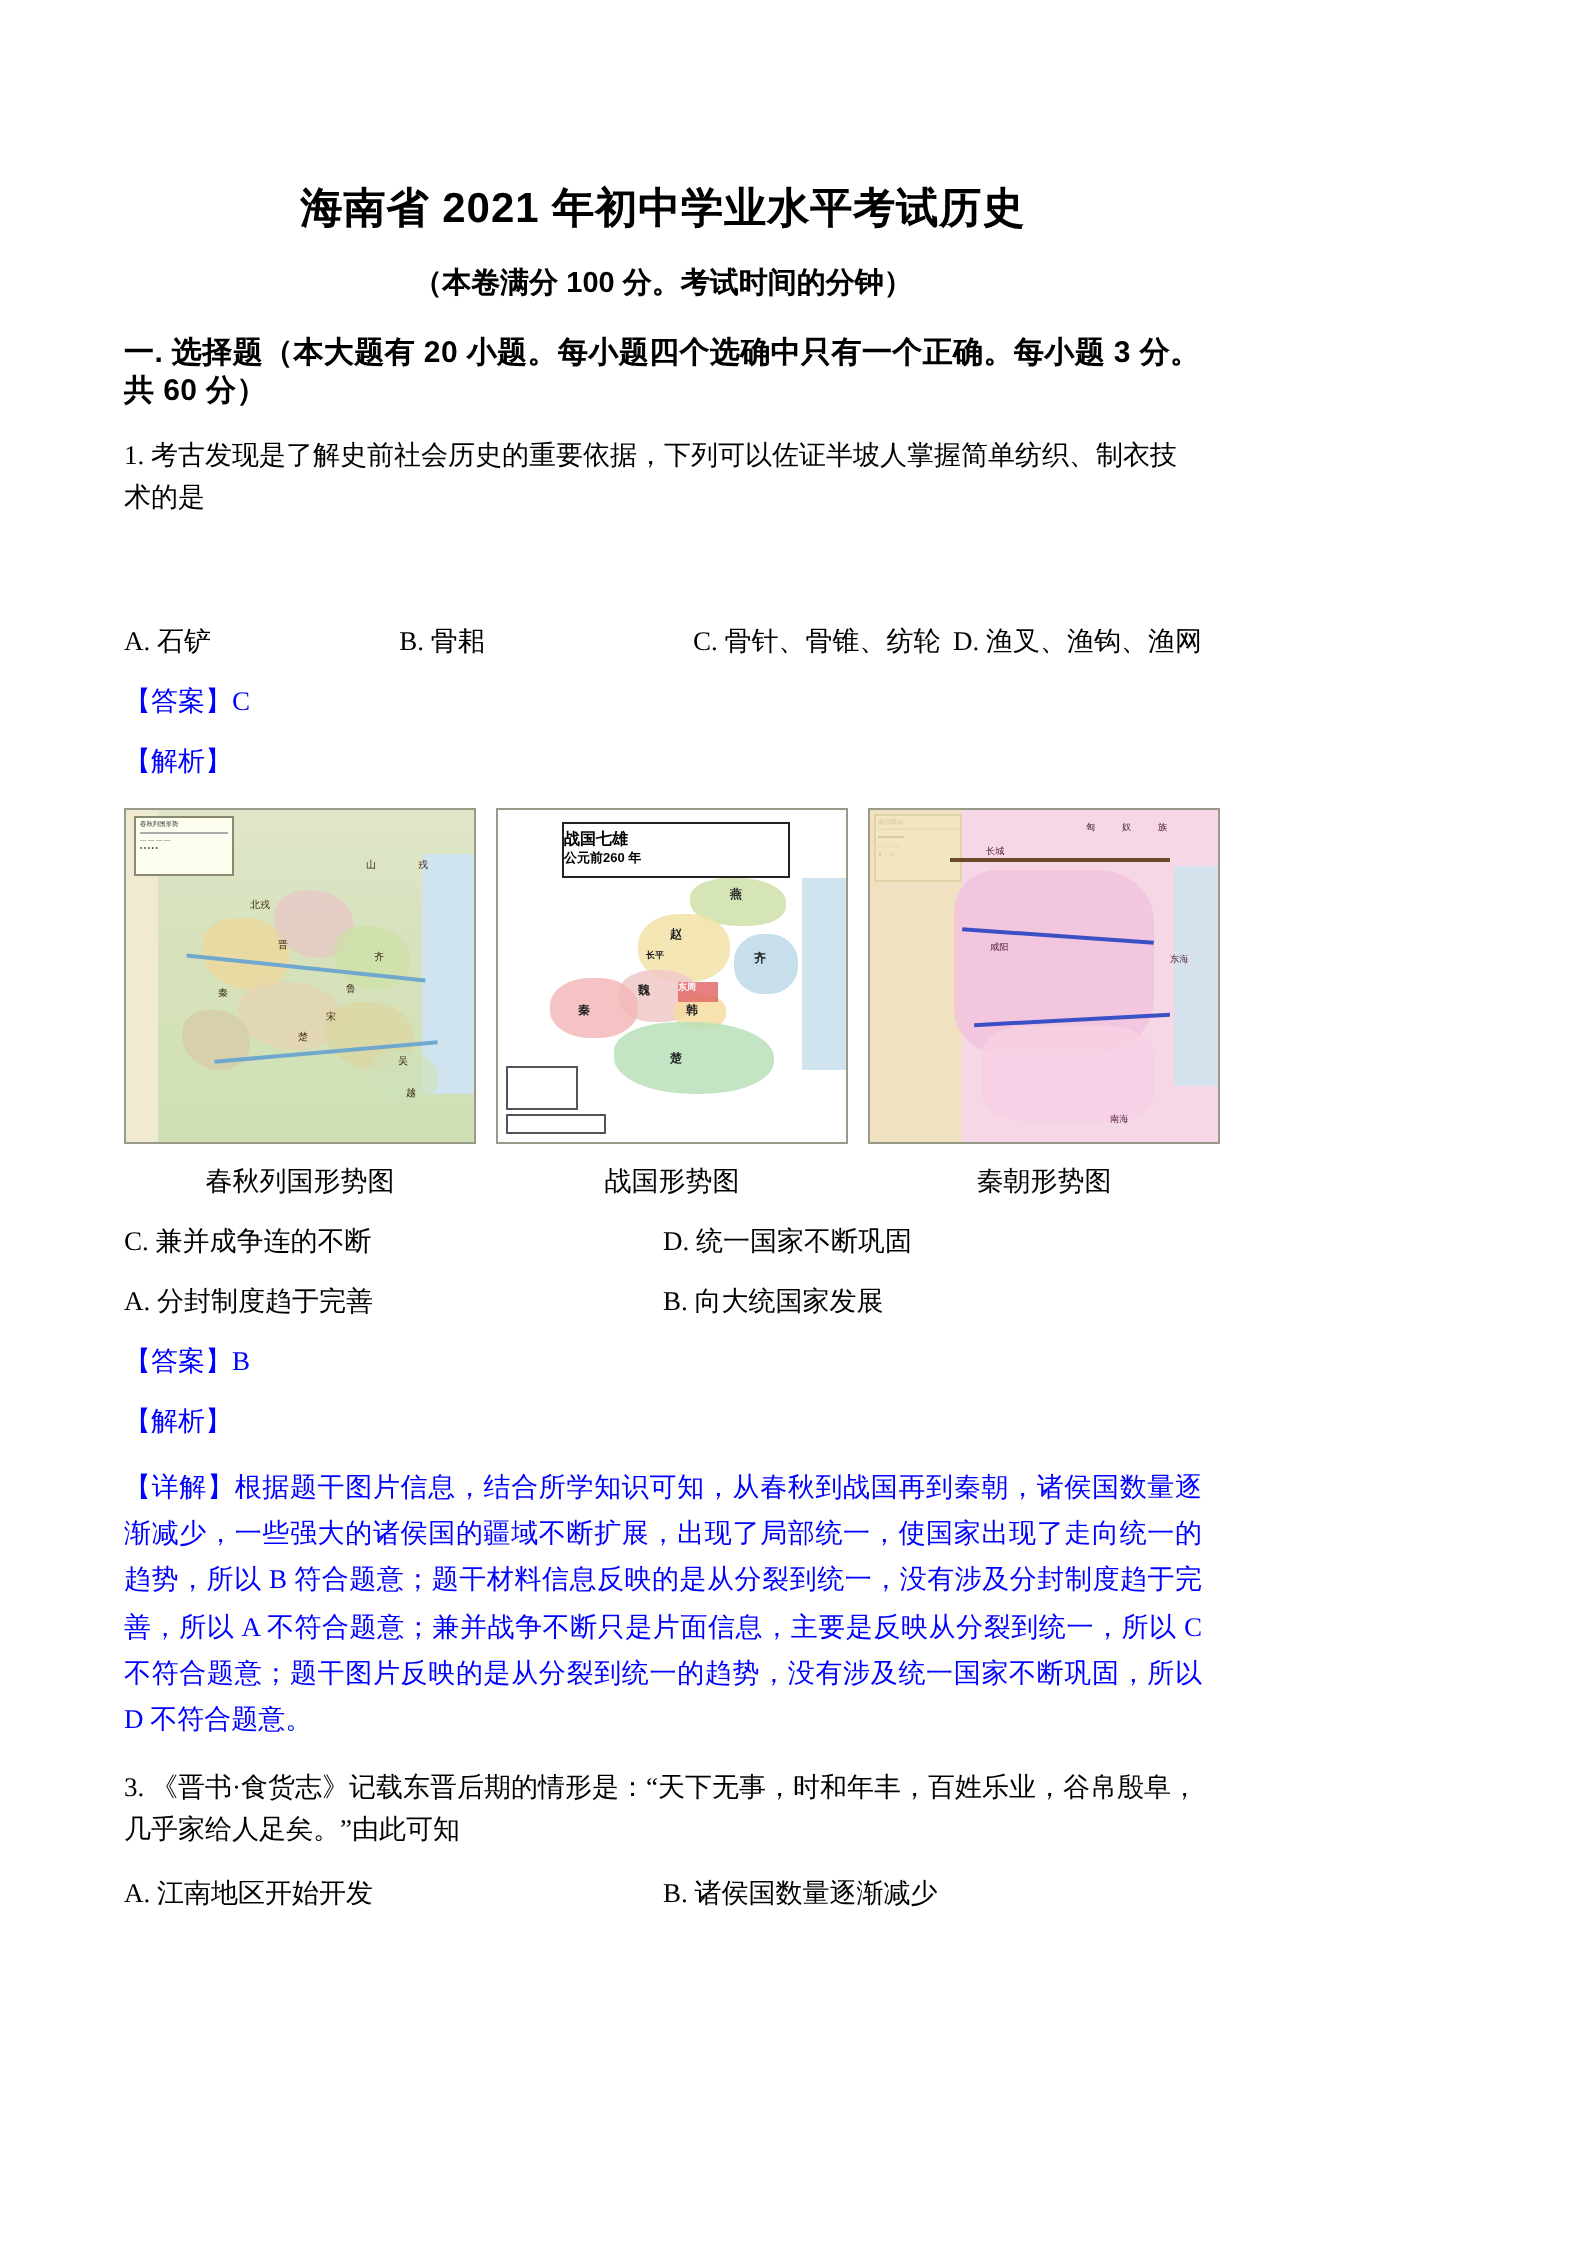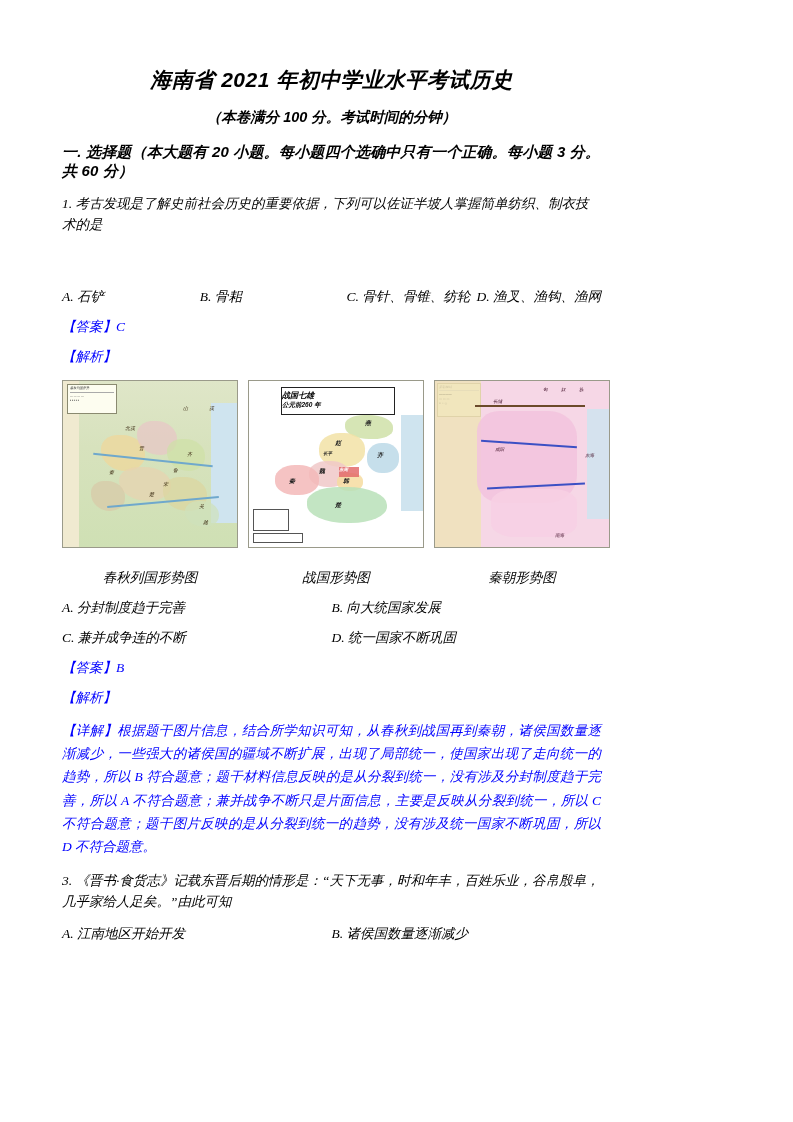--- a/index.html
+++ b/index.html
@@ -9,24 +9,23 @@
   }
   body {
     width: 793px;
     height: 1122px;
     font-family: "Liberation Serif", "DejaVu Serif", serif;
     color: #000000;
     position: relative;
     overflow: hidden;
   }
   .page {
-    padding: 48px 62px 0 62px;
+    padding: 72px 62px 0 62px;
     box-sizing: border-box;
     width: 663px;
-    font-style: italic;
   }
   h1.doc-title {
     font-family: "Liberation Sans", sans-serif;
     font-weight: bold;
     font-size: 21px;
     text-align: center;
     margin: 18px 0 0 0;
     letter-spacing: 0.5px;
   }
   .subtitle {
@@ -79,21 +78,21 @@
     width: 176px;
     height: 168px;
     border: 1px solid #9a9a8a;
     box-sizing: border-box;
     position: relative;
     overflow: hidden;
   }
   .fig-cap {
     text-align: center;
     font-size: 13.5px;
-    margin-top: 21px;
+    margin-top: 10px;
   }
   
   .map1 {
     background: linear-gradient(#dfe6c8, #d7e2bd 40%, #cfe0b4 100%);
   }
   .map1 .water-l {
     position: absolute; left: 0; top: 0; width: 16px; height: 100%;
     background: #f0ead0;
   }
   .map1 .sea-r {
@@ -273,26 +272,26 @@
         <div class="lbl" style="left:150px;top:72px">东海</div>
         <div class="lbl" style="left:120px;top:152px">南海</div>
         <div class="lbl" style="left:58px;top:18px">长城</div>
       </div>
       <div class="fig-cap">秦朝形势图</div>
     </div>
 
   </div>
 
   <div class="opts-2col">
+    <div class="c1">C. 兼并成争连的不断</div>
+    <div class="c2">D. 统一国家不断巩固</div>
+  </div>
+  <div class="opts-2col">
     <div class="c1">A. 分封制度趋于完善</div>
     <div class="c2">B. 向大统国家发展</div>
-  </div>
-  <div class="opts-2col">
-    <div class="c1">C. 兼并成争连的不断</div>
-    <div class="c2">D. 统一国家不断巩固</div>
   </div>
 
   <div class="answer-line">【答案】B</div>
   <div class="analysis-line">【解析】</div>
   <div class="detail-p">【详解】根据题干图片信息，结合所学知识可知，从春秋到战国再到秦朝，诸侯国数量逐渐减少，一些强大的诸侯国的疆域不断扩展，出现了局部统一，使国家出现了走向统一的趋势，所以 B 符合题意；题干材料信息反映的是从分裂到统一，没有涉及分封制度趋于完善，所以 A 不符合题意；兼并战争不断只是片面信息，主要是反映从分裂到统一，所以 C 不符合题意；题干图片反映的是从分裂到统一的趋势，没有涉及统一国家不断巩固，所以 D 不符合题意。</div>
 
   <div class="q-stem">
     <span>3.</span>
     <span>《晋书·食货志》记载东晋后期的情形是：“天下无事，时和年丰，百姓乐业，谷帛殷阜，几乎家给人足矣。”由此可知</span>
   </div>

